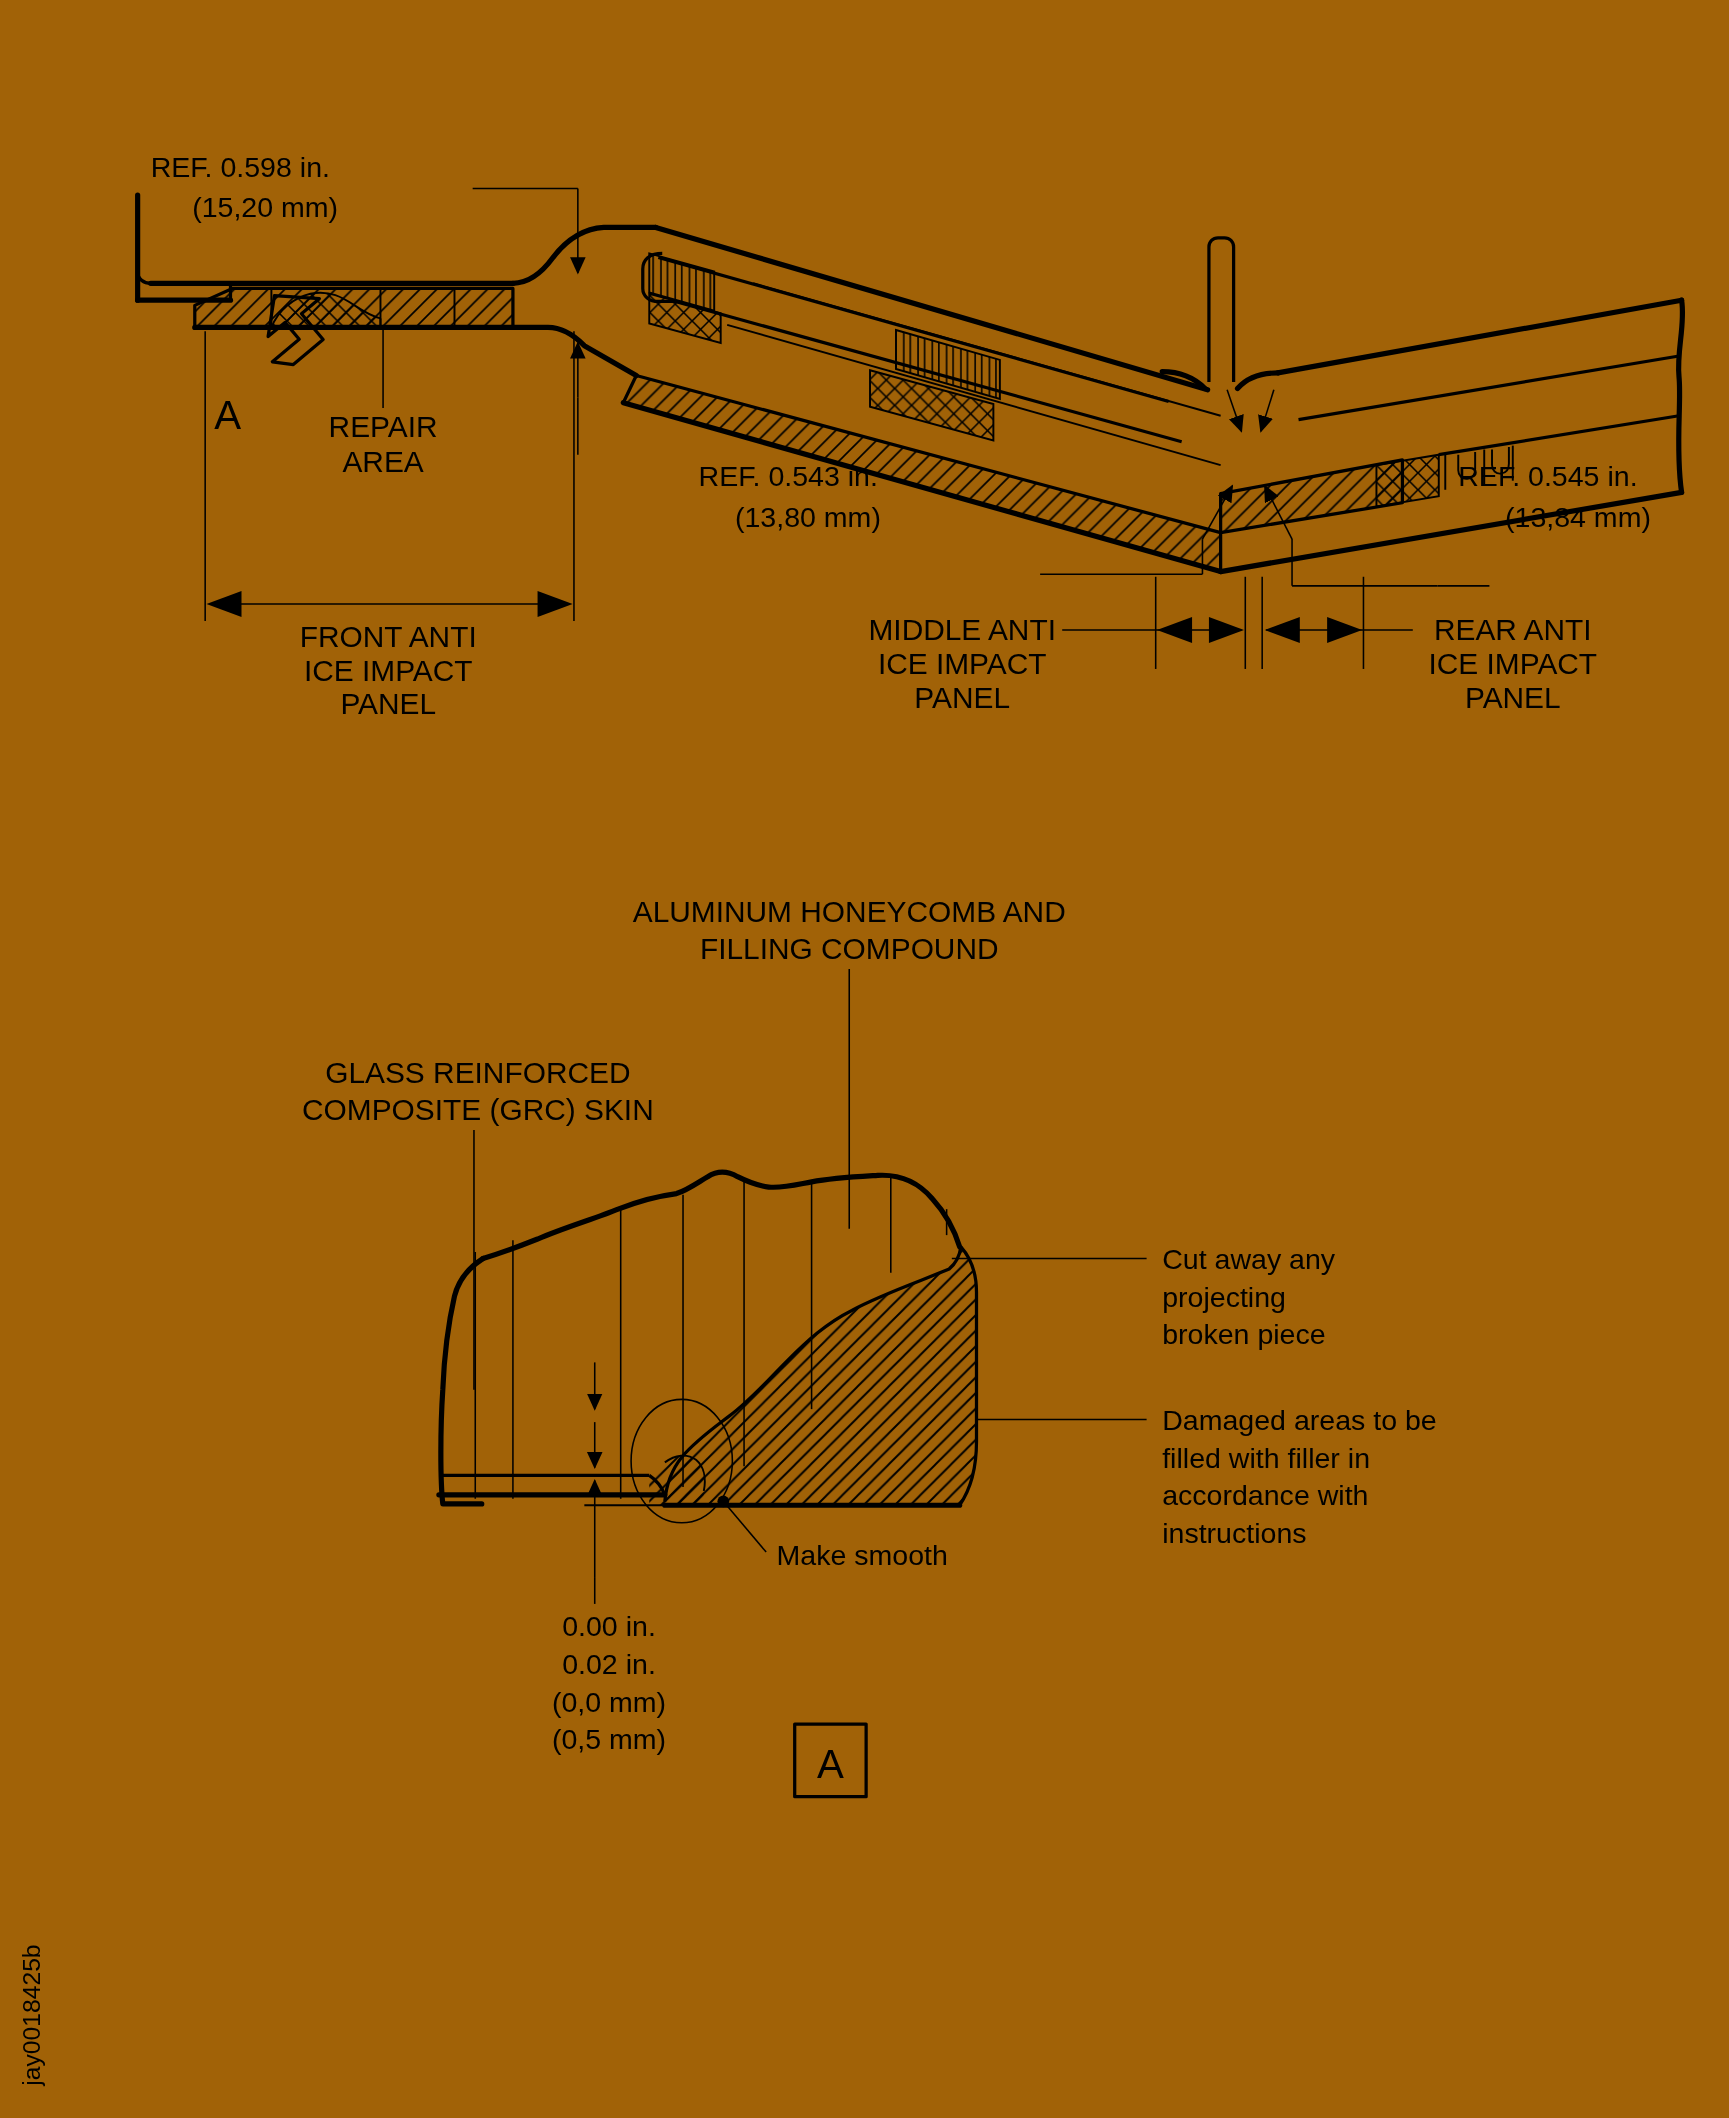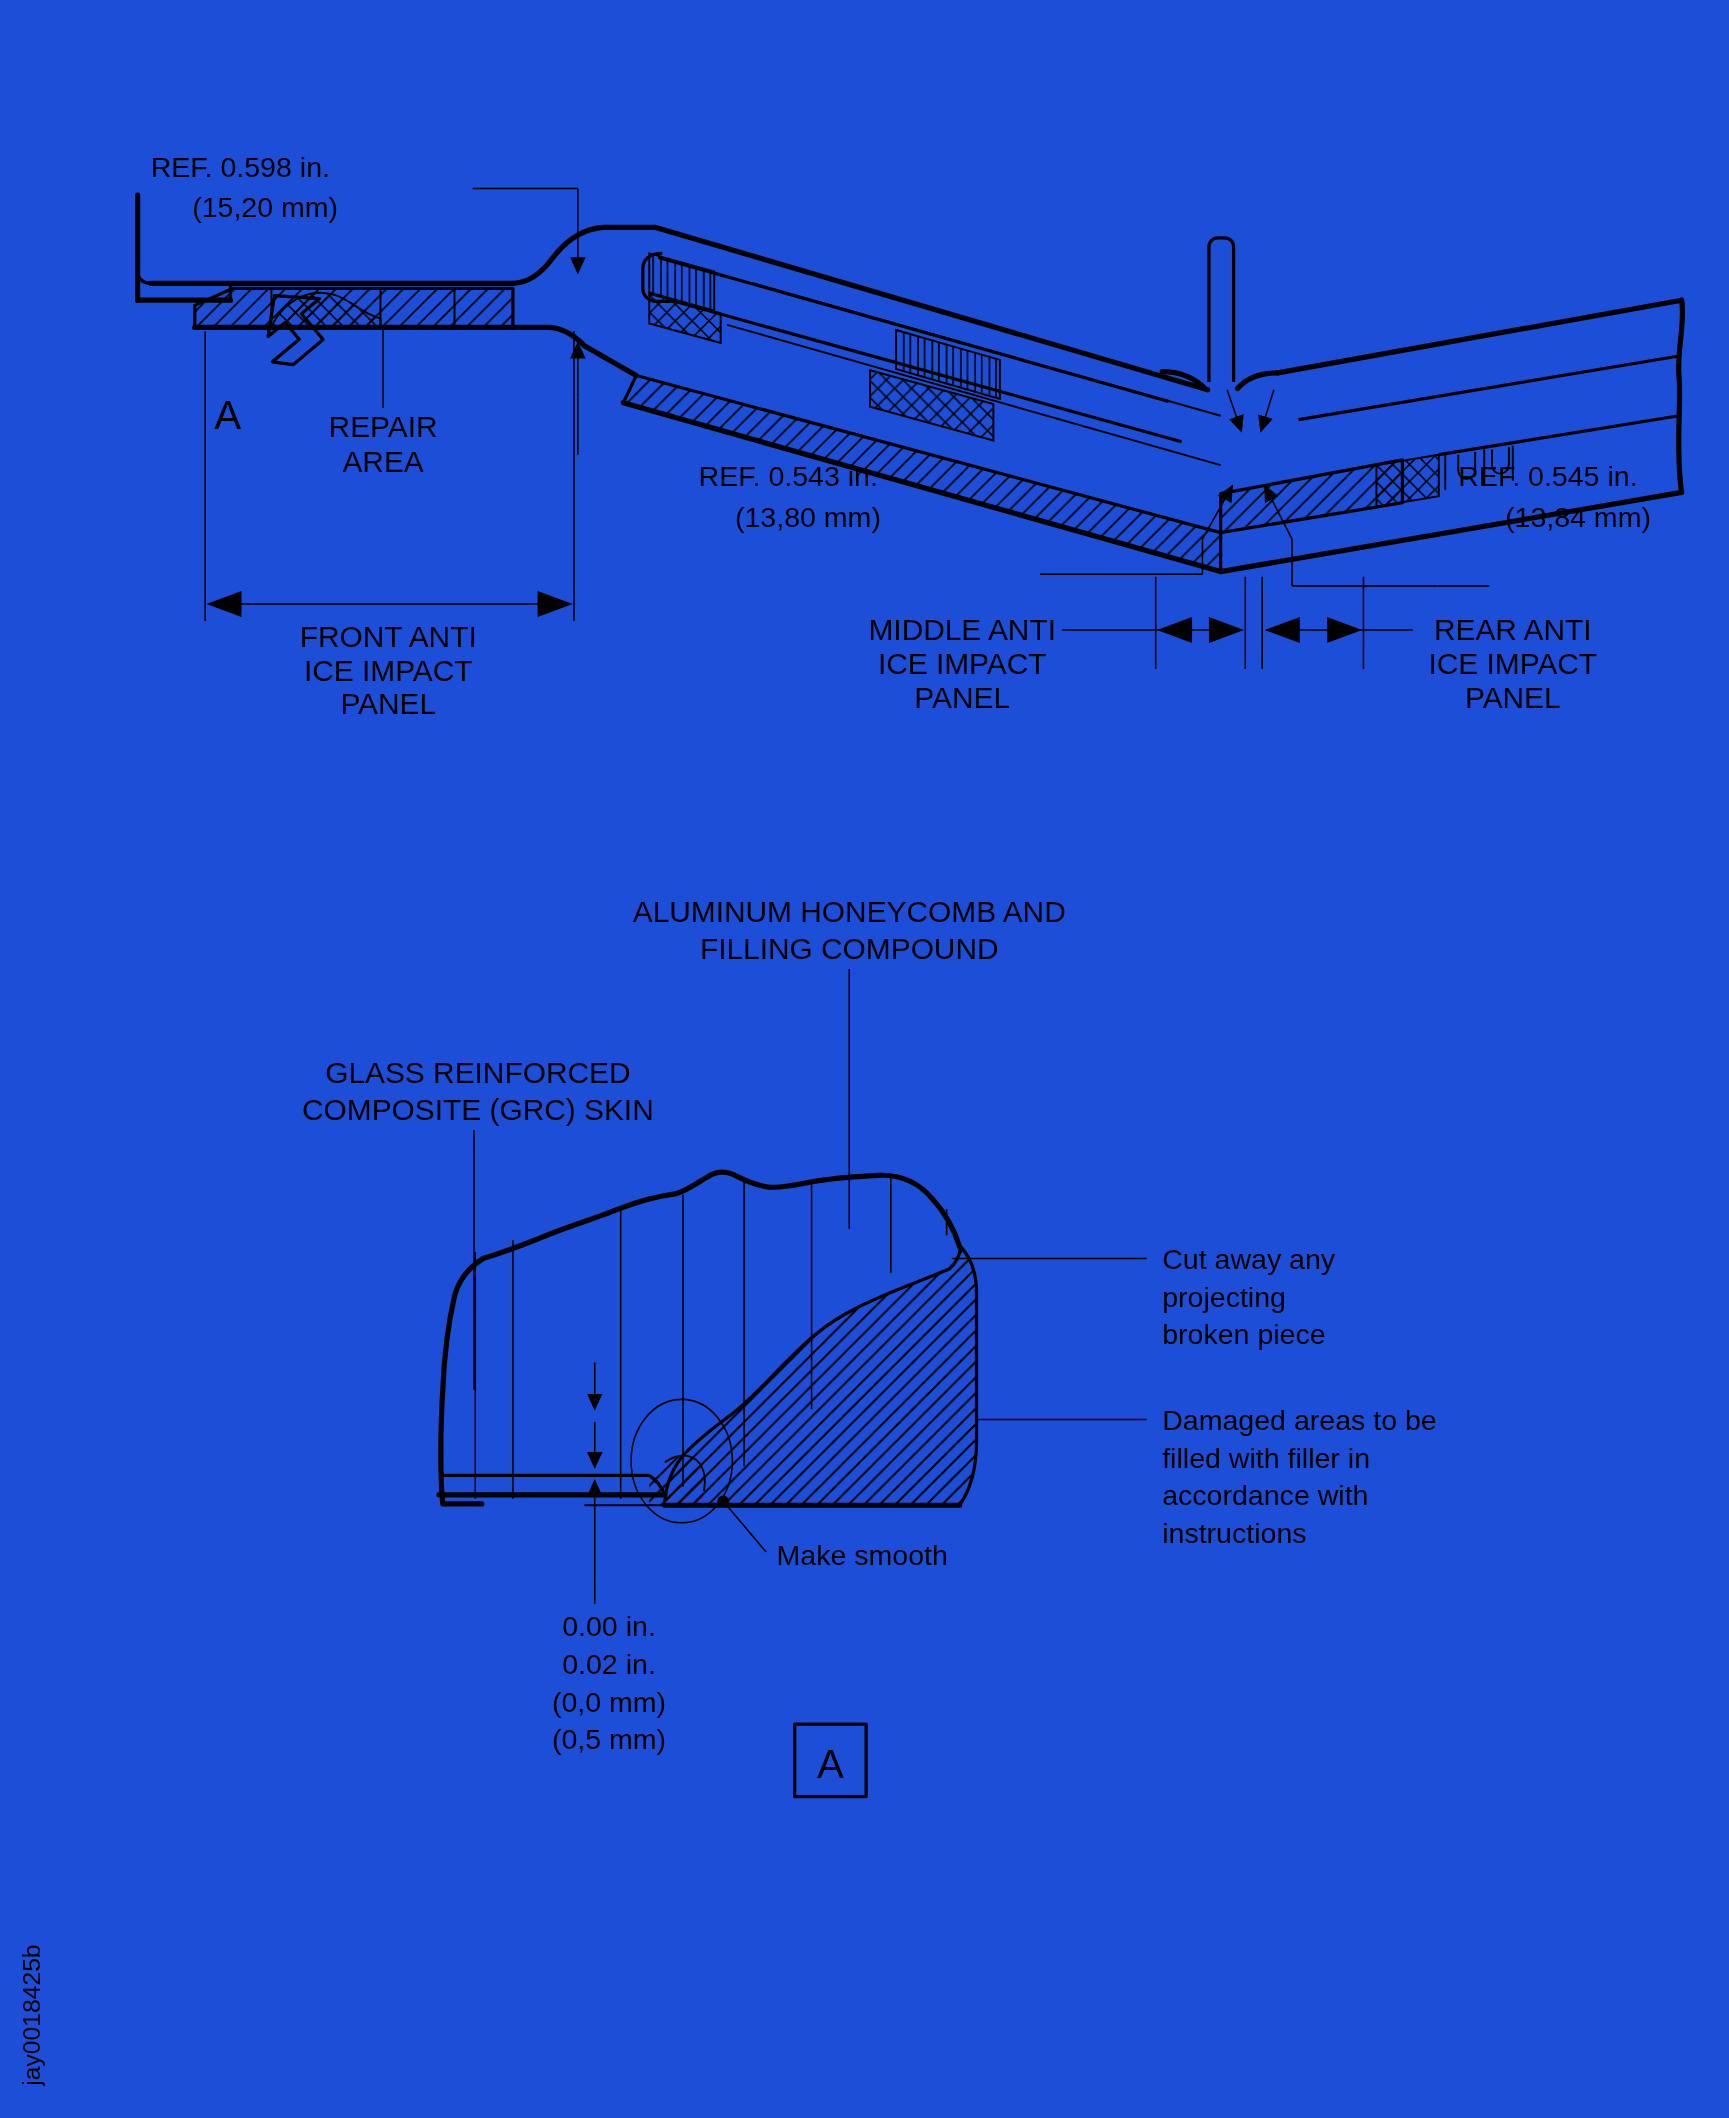--- a/index.html
+++ b/index.html
@@ -8,21 +8,21 @@
     background: #ffffff;
   }
   body {
     font-family: "Liberation Sans", sans-serif;
     color: #000000;
   }
   #page {
     position: relative;
     width: 1729px;
     height: 2119px;
-    background: #1d4ed8;
+    background: #a16207;
     overflow: hidden;
   }
   #page svg {
     position: absolute;
     top: 0;
     left: 0;
     width: 1729px;
     height: 2119px;
   }
   .txt {

